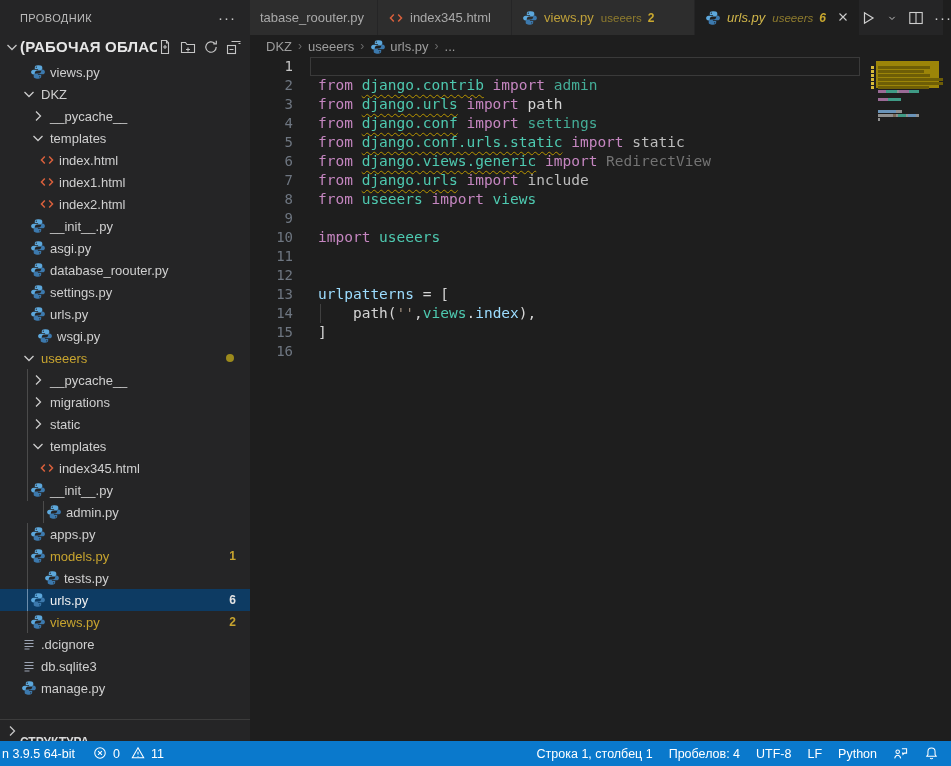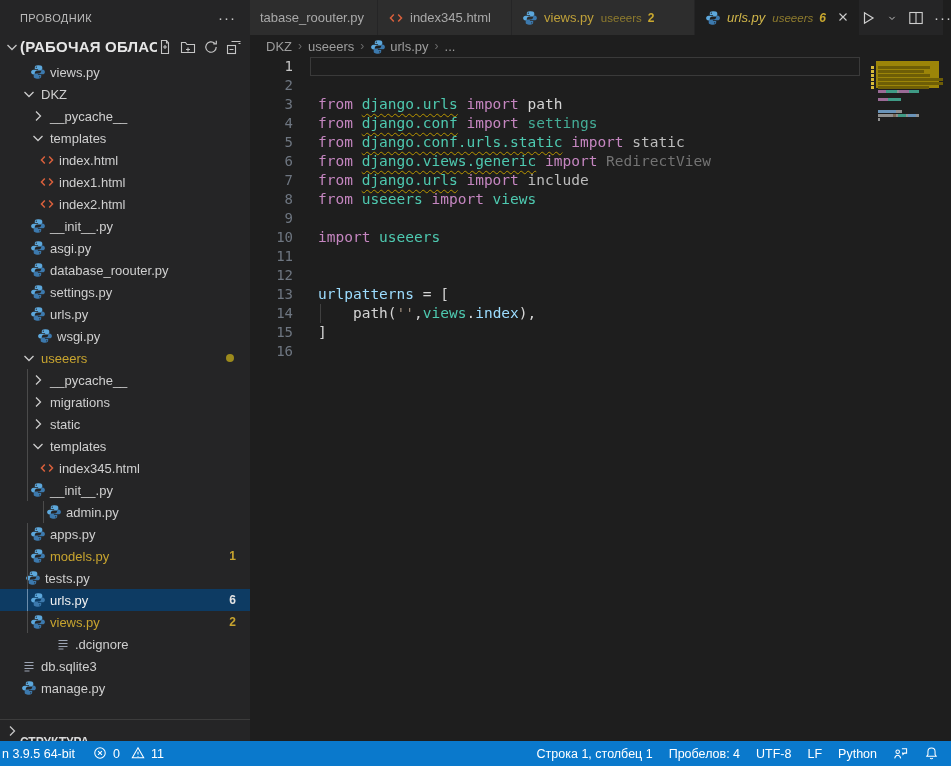--- a/index.html
+++ b/index.html
@@ -342,21 +342,21 @@
         <span class="guide"></span>
         <span class="slot ">
           <svg width="16" height="16" viewBox="0 0 16 16" fill="none">
             <path fill="#5da8dc" d="M7.9 1.3c-2.2 0-3.1.9-3.1 2.2v1.6h3.3v.6H3.5C2.1 5.7 1.1 6.7 1.1 8.1s1 2.4 2.4 2.4h1.3V8.9c0-1.3 1.1-2.4 2.4-2.4h3c1.2 0 2.1-.9 2.1-2.1v-.9c0-1.3-.9-2.2-4.4-2.2zM6.3 2.5a.65.65 0 110 1.3.65.65 0 010-1.3z"></path>
             <path fill="#3c79ad" d="M8.1 14.7c2.2 0 3.1-.9 3.1-2.2v-1.6H7.9v-.6h4.6c1.4 0 2.4-1 2.4-2.4s-1-2.4-2.4-2.4h-1.3v1.6c0 1.3-1.1 2.4-2.4 2.4h-3c-1.2 0-2.1.9-2.1 2.1v.9c0 1.3.9 2.2 4.4 2.2zm1.6-1.2a.65.65 0 110-1.3.65.65 0 010 1.3z"></path>
           </svg>
         </span>
         <span class="label">models.py</span>
         <span class="badge">1</span>
       </div>
-      <div class="tree-row" style="padding-left: 24px;">
+      <div class="tree-row" style="padding-left: 43px;">
         <span class="guide"></span>
         <span class="slot ">
           <svg width="16" height="16" viewBox="0 0 16 16" fill="none">
             <path fill="#5da8dc" d="M7.9 1.3c-2.2 0-3.1.9-3.1 2.2v1.6h3.3v.6H3.5C2.1 5.7 1.1 6.7 1.1 8.1s1 2.4 2.4 2.4h1.3V8.9c0-1.3 1.1-2.4 2.4-2.4h3c1.2 0 2.1-.9 2.1-2.1v-.9c0-1.3-.9-2.2-4.4-2.2zM6.3 2.5a.65.65 0 110 1.3.65.65 0 010-1.3z"></path>
             <path fill="#3c79ad" d="M8.1 14.7c2.2 0 3.1-.9 3.1-2.2v-1.6H7.9v-.6h4.6c1.4 0 2.4-1 2.4-2.4s-1-2.4-2.4-2.4h-1.3v1.6c0 1.3-1.1 2.4-2.4 2.4h-3c-1.2 0-2.1.9-2.1 2.1v.9c0 1.3.9 2.2 4.4 2.2zm1.6-1.2a.65.65 0 110-1.3.65.65 0 010 1.3z"></path>
           </svg>
         </span>
         <span class="label">tests.py</span>
       </div>
       <div class="tree-row selected" style="padding-left: 29px;">
@@ -374,21 +374,21 @@
         <span class="guide"></span>
         <span class="slot ">
           <svg width="16" height="16" viewBox="0 0 16 16" fill="none">
             <path fill="#5da8dc" d="M7.9 1.3c-2.2 0-3.1.9-3.1 2.2v1.6h3.3v.6H3.5C2.1 5.7 1.1 6.7 1.1 8.1s1 2.4 2.4 2.4h1.3V8.9c0-1.3 1.1-2.4 2.4-2.4h3c1.2 0 2.1-.9 2.1-2.1v-.9c0-1.3-.9-2.2-4.4-2.2zM6.3 2.5a.65.65 0 110 1.3.65.65 0 010-1.3z"></path>
             <path fill="#3c79ad" d="M8.1 14.7c2.2 0 3.1-.9 3.1-2.2v-1.6H7.9v-.6h4.6c1.4 0 2.4-1 2.4-2.4s-1-2.4-2.4-2.4h-1.3v1.6c0 1.3-1.1 2.4-2.4 2.4h-3c-1.2 0-2.1.9-2.1 2.1v.9c0 1.3.9 2.2 4.4 2.2zm1.6-1.2a.65.65 0 110-1.3.65.65 0 010 1.3z"></path>
           </svg>
         </span>
         <span class="label">views.py</span>
         <span class="badge">2</span>
       </div>
-      <div class="tree-row" style="padding-left: 20px; margin-left: 34px;">
+      <div class="tree-row" style="padding-left: 20px;">
         <span class="slot ">
           <svg width="16" height="16" viewBox="0 0 16 16" fill="none">
             <g stroke="#9da5b4" stroke-width="1.2">
               <path d="M3.5 4.5h9M3.5 7.5h9M3.5 10.5h9M3.5 13h5"></path>
             </g>
           </svg>
         </span>
         <span class="label">.dcignore</span>
       </div>
       <div class="tree-row" style="padding-left: 20px;">
@@ -493,21 +493,21 @@
           <path fill="#5da8dc" d="M7.9 1.3c-2.2 0-3.1.9-3.1 2.2v1.6h3.3v.6H3.5C2.1 5.7 1.1 6.7 1.1 8.1s1 2.4 2.4 2.4h1.3V8.9c0-1.3 1.1-2.4 2.4-2.4h3c1.2 0 2.1-.9 2.1-2.1v-.9c0-1.3-.9-2.2-4.4-2.2zM6.3 2.5a.65.65 0 110 1.3.65.65 0 010-1.3z"></path>
           <path fill="#3c79ad" d="M8.1 14.7c2.2 0 3.1-.9 3.1-2.2v-1.6H7.9v-.6h4.6c1.4 0 2.4-1 2.4-2.4s-1-2.4-2.4-2.4h-1.3v1.6c0 1.3-1.1 2.4-2.4 2.4h-3c-1.2 0-2.1.9-2.1 2.1v.9c0 1.3.9 2.2 4.4 2.2zm1.6-1.2a.65.65 0 110-1.3.65.65 0 010 1.3z"></path>
         </svg>
       </span>
       <span class="crumb">urls.py</span>
       <span class="sep">›</span>
       <span class="crumb">...</span>
     </div>
   <div class="code-area" id="code-area">
     <div class="code-line current"><span class="current-line-box"></span><span class="num">1</span><span class="txt"></span></div>
-      <div class="code-line"><span class="num">2</span></div>
+      <div class="code-line"><span class="num">2</span><span class="txt"><span class="tok-kw">from </span><span class="tok-mod sq">django.contrib</span><span class="tok-pl"> </span><span class="tok-kw">import</span><span class="tok-mod2"> admin</span></span></div>
       <div class="code-line"><span class="num">3</span><span class="txt"><span class="tok-kw">from </span><span class="tok-mod sq">django.urls</span><span class="tok-pl"> </span><span class="tok-kw">import</span><span class="tok-pl"> path</span></span></div>
       <div class="code-line"><span class="num">4</span><span class="txt"><span class="tok-kw">from </span><span class="tok-mod sq">django.conf</span><span class="tok-pl"> </span><span class="tok-kw">import</span><span class="tok-mod2"> settings</span></span></div>
       <div class="code-line"><span class="num">5</span><span class="txt"><span class="tok-kw">from </span><span class="tok-mod sq">django.conf.urls.static</span><span class="tok-pl"> </span><span class="tok-kw">import</span><span class="tok-pl2"> static</span></span></div>
       <div class="code-line"><span class="num">6</span><span class="txt"><span class="tok-kw">from </span><span class="tok-mod sq">django.views.generic</span><span class="tok-pl"> </span><span class="tok-kw">import</span><span class="tok-mod3"> RedirectView</span></span></div>
       <div class="code-line"><span class="num">7</span><span class="txt"><span class="tok-kw">from </span><span class="tok-mod sq">django.urls</span><span class="tok-pl"> </span><span class="tok-kw">import</span><span class="tok-pl2"> include</span></span></div>
       <div class="code-line"><span class="num">8</span><span class="txt"><span class="tok-kw">from </span><span class="tok-mod">useeers</span><span class="tok-pl"> </span><span class="tok-kw">import</span><span class="tok-mod"> views</span></span></div>
       <div class="code-line"><span class="num">9</span><span class="txt"></span></div>
       <div class="code-line"><span class="num">10</span><span class="txt"><span class="tok-kw">import</span><span class="tok-mod"> useeers</span></span></div>
       <div class="code-line"><span class="num">11</span><span class="txt"></span></div>
       <div class="code-line"><span class="num">12</span><span class="txt"></span></div>

